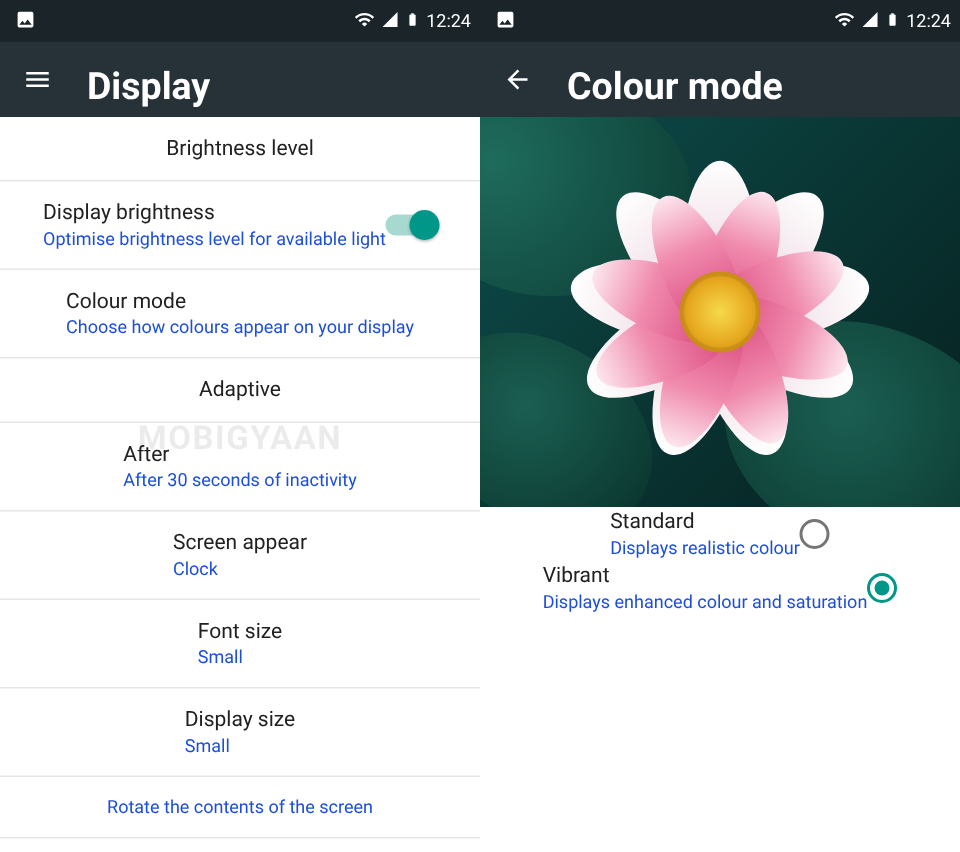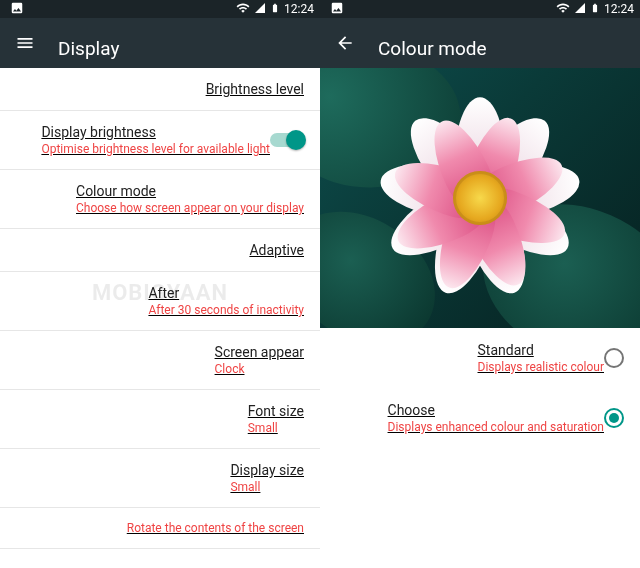--- a/index.html
+++ b/index.html
@@ -1,40 +1,40 @@
 <!DOCTYPE html>
 <html><head>
 <meta charset="utf-8">
 <style>
   * { margin: 0; padding: 0; box-sizing: border-box; font-family: Roboto, Arial, sans-serif; }
   body { background: #888; display: flex; width: 640px; height: 568px; overflow: hidden; }
   .phone { width: 320px; height: 568px; background: #fff; display: flex; flex-direction: column; position: relative; }
-  .statusbar { height: 18px; background: #1b2428; color: #fff; display: flex; align-items: center; justify-content: flex-end; padding: 0 6px; font-size: 12px; gap: 4px; }
+  .statusbar { height: 28px; background: #1b2428; color: #fff; display: flex; align-items: center; justify-content: flex-end; padding: 0 6px; font-size: 12px; gap: 4px; }
   .statusbar .left-ico { margin-right: auto; margin-left: 4px; }
   .statusbar svg { fill: #fff; }
   .appbar { height: 50px; background: #263238; color: #fff; display: flex; align-items: center; padding: 0 14px; gap: 22px; }
-  .appbar .title { font-size: 19px; font-weight: 400; margin-top: 11px; }
+  .appbar .title { font-size: 25px; font-weight: 700; margin-top: 11px; }
   .appbar .navbtn { width: 22px; height: 22px; display: flex; align-items: center; justify-content: center; cursor: pointer; }
   .list { flex: 1; overflow-y: hidden; background: #fff; }
-  .item { padding: 13px 16px; border-bottom: 1px solid #e6e6e6; display: flex; align-items: center; justify-content: flex-end; cursor: pointer; text-decoration: underline; }
+  .item { padding: 13px 16px; border-bottom: 1px solid #e6e6e6; display: flex; align-items: center; justify-content: center; cursor: pointer; }
   .item .txt { display: flex; flex-direction: column; gap: 2px; }
   .item .primary { font-size: 14px; color: #212121; }
-  .item .secondary { font-size: 12px; color: #ef4444; }
+  .item .secondary { font-size: 12px; color: #1d4ed8; }
   .switch { width: 34px; height: 14px; background: #a7d9d0; border-radius: 10px; position: relative; }
   .switch::after { content: ""; position: absolute; right: -2px; top: -3px; width: 20px; height: 20px; background: #009688; border-radius: 50%; box-shadow: 0 1px 2px rgba(0,0,0,.3); }
   .preview { height: 260px; background: linear-gradient(135deg,#0d4d4d 0%,#0a3a38 40%,#06201f 100%); position: relative; overflow: hidden; display:flex; align-items:center; justify-content:center; }
   .leaf { position: absolute; border-radius: 50% 60% 50% 60%; }
   .leaf1 { width: 180px; height: 140px; background: radial-gradient(circle at 30% 30%, #1e6b5c, #0c3b33); top: -20px; left: -40px; transform: rotate(-10deg); }
   .leaf2 { width: 200px; height: 150px; background: radial-gradient(circle at 40% 40%, #1b5f52, #083029); bottom: -30px; right: -40px; transform: rotate(15deg); }
   .leaf3 { width: 160px; height: 120px; background: radial-gradient(circle at 40% 40%, #1b5f52, #083029); bottom: -10px; left: -40px; transform: rotate(25deg); }
   .flower { position: relative; width: 190px; height: 190px; }
   .petal { position: absolute; left: 50%; top: 50%; width: 46px; height: 100px; background: linear-gradient(to top,#d63d77 0%,#f08aad 60%,#fce6ee 100%); border-radius: 50% 50% 50% 50% / 60% 60% 40% 40%; transform-origin: 50% 90%; }
   .petal.outer { background: linear-gradient(to top,#e8d8e0 0%,#f4e8ee 60%,#ffffff 100%); width: 52px; height: 112px; }
   .center { position: absolute; left: 50%; top: 50%; width: 54px; height: 54px; margin-left: -27px; margin-top: -27px; background: radial-gradient(circle,#f7d94b 0%, #e6a81f 55%, #b47a12 100%); border-radius: 50%; box-shadow: inset 0 0 0 3px rgba(180,120,20,.4); }
-  .radio-list .item { border-bottom: none; padding: 14px 16px; }
+  .radio-list .item { border-bottom: none; padding: 2px 16px; }
   .radio { width: 20px; height: 20px; border: 2px solid #757575; border-radius: 50%; position: relative; flex-shrink: 0; }
   .radio.checked { border-color: #009688; }
   .radio.checked::after { content: ""; position: absolute; left: 3px; top: 3px; width: 10px; height: 10px; background: #009688; border-radius: 50%; }
   .watermark { position: absolute; left: 50%; top: 280px; transform: translateX(-50%); font-size: 22px; font-weight: 700; color: rgba(0,0,0,0.08); letter-spacing: 1px; pointer-events: none; z-index: 5; }
 </style>
 </head>
 <body>
 
 <div class="phone">
   <div class="statusbar">
@@ -71,21 +71,21 @@
     <div class="item">
       <div class="txt">
         <span class="primary">Display brightness</span>
         <span class="secondary">Optimise brightness level for available light</span>
       </div>
       <div class="switch"></div>
     </div>
     <div class="item">
       <div class="txt">
         <span class="primary">Colour mode</span>
-        <span class="secondary">Choose how screen appear on your display</span>
+        <span class="secondary">Choose how colours appear on your display</span>
       </div>
     </div>
     <div class="item">
       <div class="txt">
           <span class="primary">Adaptive</span>
         </div>
     </div>
     <div class="item">
       <div class="txt">
         <span class="primary">After</span>
@@ -174,19 +174,19 @@
   <div class="radio-list">
     <div class="item">
       <div class="txt">
         <span class="primary">Standard</span>
         <span class="secondary">Displays realistic colour</span>
       </div>
       <div class="radio"></div>
     </div>
     <div class="item">
       <div class="txt">
-        <span class="primary">Choose</span>
+        <span class="primary">Vibrant</span>
         <span class="secondary">Displays enhanced colour and saturation</span>
       </div>
       <div class="radio checked"></div>
     </div>
   </div>
 </div>
 
 </body></html>

